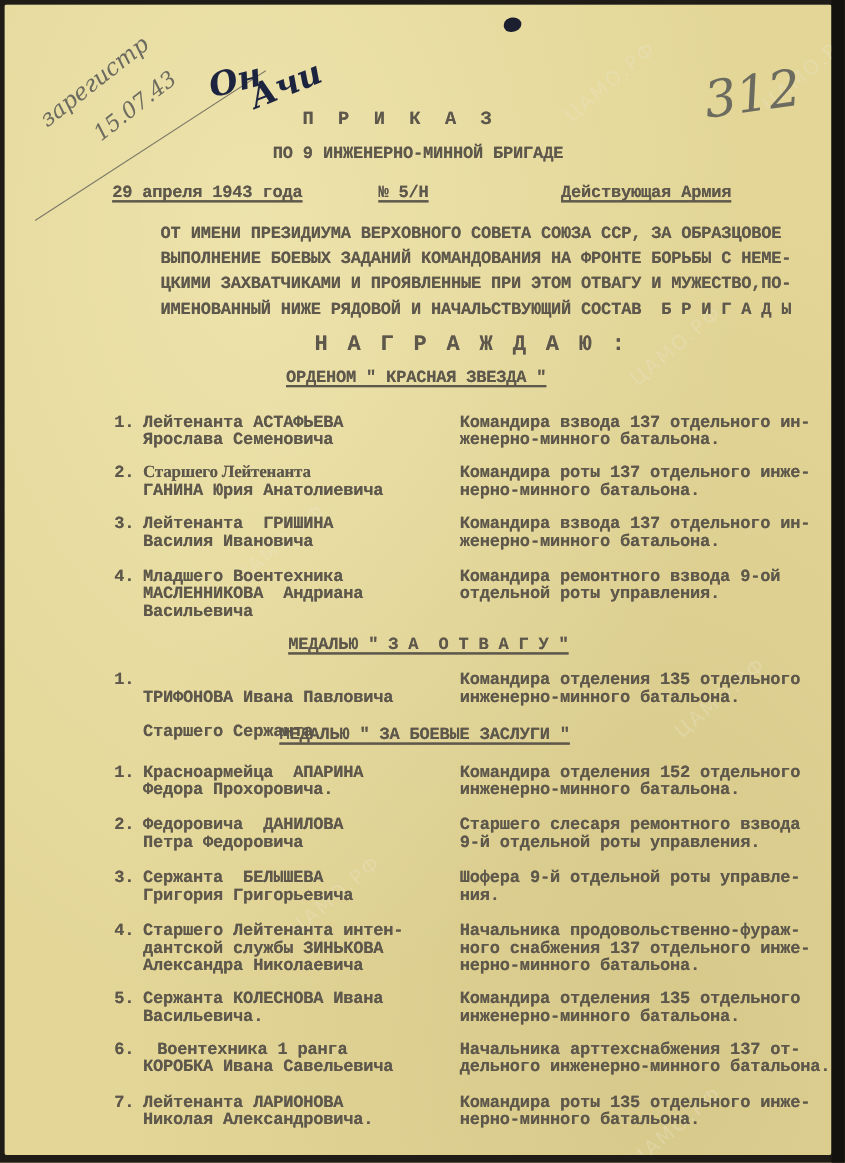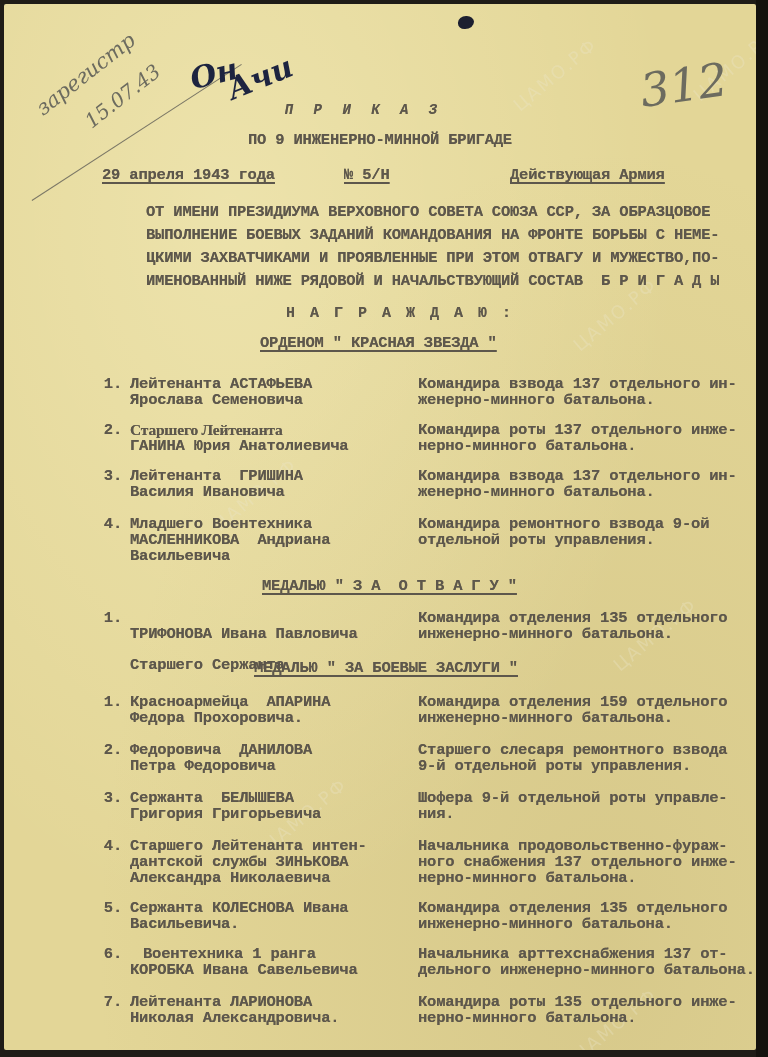--- a/index.html
+++ b/index.html
@@ -53,34 +53,34 @@
   <span class="watermark" style="left:560px;top:1010px;">ЦАМО.РФ</span>
 
   <div class="diag-line"></div>
   <span class="hand pencil" style="left:22px;top:58px;font-size:21px;transform:rotate(-38deg);">зарегистр</span>
   <span class="hand pencil" style="left:74px;top:80px;font-size:20px;transform:rotate(-38deg);">15.07.43</span>
   <span class="hand pen" style="left:186px;top:52px;font-size:30px;transform:rotate(-14deg);font-weight:bold;">Он</span>
   <span class="hand pen" style="left:222px;top:56px;font-size:30px;transform:rotate(-22deg);font-weight:bold;">Ачи</span>
   <span class="hand pencil" style="left:636px;top:54px;font-size:46px;transform:rotate(-8deg);">312</span>
   <div class="blot"></div>
 
-  <div class="type center" style="left:0;width:720px;top:98px;font-size:14px;letter-spacing:6px;font-style:italic;">П Р И К А З</div>
+  <div class="type center" style="left:0;width:720px;top:98px;font-size:17px;letter-spacing:6px;">П Р И К А З</div>
   <div class="type center" style="left:0;width:752px;top:128px;">ПО 9 ИНЖЕНЕРНО-МИННОЙ БРИГАДЕ</div>
   <div class="type u" style="left:98px;top:163px;">29 апреля 1943 года</div>
   <div class="type u" style="left:340px;top:163px;">№ 5/Н</div>
   <div class="type u" style="left:506px;top:163px;">Действующая Армия</div>
 
   <div>
     <div class="type" style="left:142px;top:200px;">ОТ ИМЕНИ ПРЕЗИДИУМА ВЕРХОВНОГО СОВЕТА СОЮЗА ССР, ЗА ОБРАЗЦОВОЕ</div>
     <div class="type" style="left:142px;top:223px;">ВЫПОЛНЕНИЕ БОЕВЫХ ЗАДАНИЙ КОМАНДОВАНИЯ НА ФРОНТЕ БОРЬБЫ С НЕМЕ-</div>
     <div class="type" style="left:142px;top:246px;">ЦКИМИ ЗАХВАТЧИКАМИ И ПРОЯВЛЕННЫЕ ПРИ ЭТОМ ОТВАГУ И МУЖЕСТВО,ПО-</div>
     <div class="type" style="left:142px;top:269px;">ИМЕНОВАННЫЙ НИЖЕ РЯДОВОЙ И НАЧАЛЬСТВУЮЩИЙ СОСТАВ  Б Р И Г А Д Ы</div>
   </div>
 
-  <div class="type" style="left:282px;top:302px;font-size:15px;letter-spacing:3px;">Н А Г Р А Ж Д А Ю :</div>
+  <div class="type" style="left:282px;top:302px;font-size:20px;letter-spacing:3px;">Н А Г Р А Ж Д А Ю :</div>
 
   <div class="type u" style="left:256px;top:331px;">ОРДЕНОМ " КРАСНАЯ ЗВЕЗДА "</div>
 
   <div>
     <div class="type item-num" style="left:96px;top:372px;">1.</div>
     <div class="type" style="left:126px;top:372px;">Лейтенанта АСТАФЬЕВА</div>
     <div class="type" style="left:126px;top:388px;">Ярослава Семеновича</div>
     <div class="type" style="left:414px;top:372px;">Командира взвода 137 отдельного ин-</div>
     <div class="type" style="left:414px;top:388px;">женерно-минного батальона.</div>
   </div>
@@ -115,21 +115,21 @@
     <div class="type" style="left:414px;top:606px;">Командира отделения 135 отдельного</div>
     <div class="type" style="left:414px;top:622px;">инженерно-минного батальона.</div>
   </div>
 
   <div class="type u" style="left:250px;top:656px;">МЕДАЛЬЮ " ЗА БОЕВЫЕ ЗАСЛУГИ "</div>
 
   <div>
     <div class="type item-num" style="left:96px;top:690px;">1.</div>
     <div class="type" style="left:126px;top:690px;">Красноармейца  АПАРИНА</div>
     <div class="type" style="left:126px;top:706px;">Федора Прохоровича.</div>
-    <div class="type" style="left:414px;top:690px;">Командира отделения 159 отдельного</div>
+    <div class="type" style="left:414px;top:690px;">Командира отделения 152 отдельного</div>
     <div class="type" style="left:414px;top:706px;">инженерно-минного батальона.</div>
   </div>
   <div>
     <div class="type item-num" style="left:96px;top:738px;">2.</div>
     <div class="type" style="left:126px;top:738px;">Федоровича  ДАНИЛОВА</div>
     <div class="type" style="left:126px;top:754px;">Петра Федоровича</div>
     <div class="type" style="left:414px;top:738px;">Старшего слесаря ремонтного взвода</div>
     <div class="type" style="left:414px;top:754px;">9-й отдельной роты управления.</div>
   </div>
   <div>

